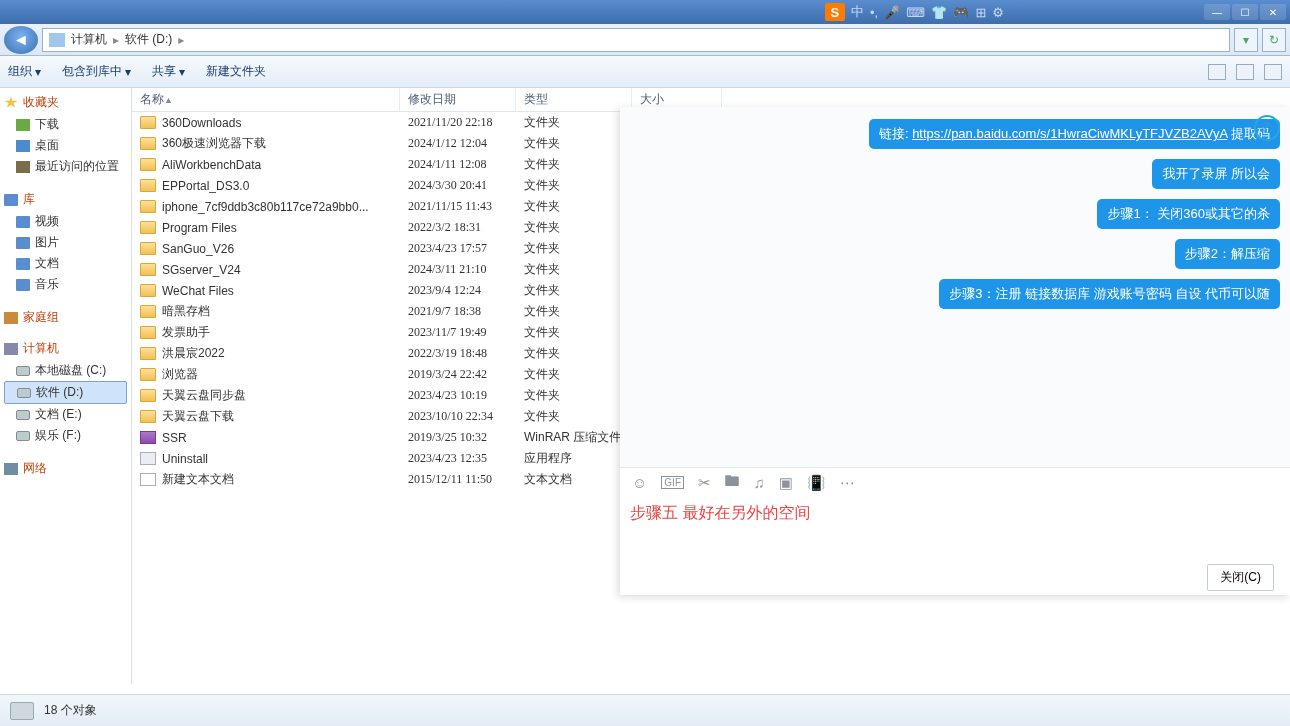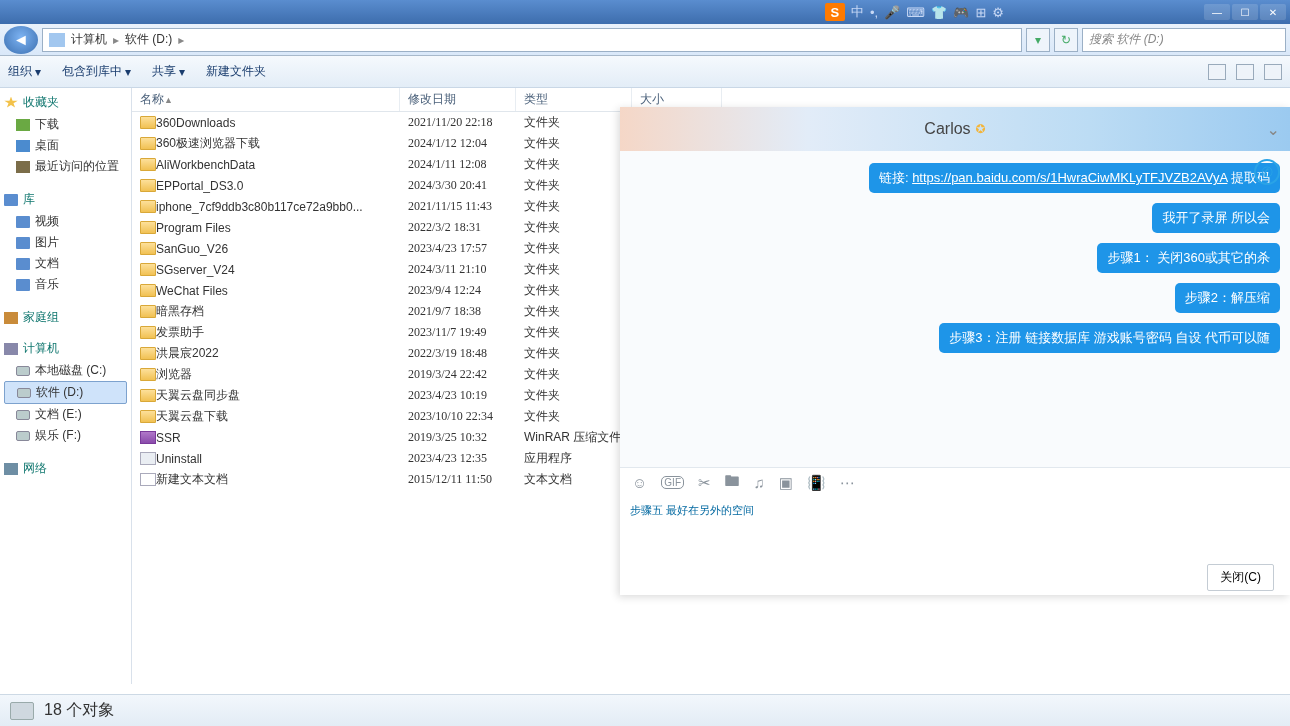--- a/index.html
+++ b/index.html
@@ -20,21 +20,21 @@
 .refresh-btn { width:24px; height:24px; border:1px solid #9bb0c6; background:#eef4fb; margin-right:4px; display:flex; align-items:center; justify-content:center; font-size:12px; color:#4a6; cursor:pointer; }
 .search-field { width:204px; height:24px; background:#fff; border:1px solid #9bb0c6; display:flex; align-items:center; padding:0 6px; font-size:12px; color:#888; font-style:italic; margin-right:4px; }
 .toolbar { height:32px; background:linear-gradient(#f5f9fd,#e3edf7); display:flex; align-items:center; padding:0 8px; font-size:12px; color:#1a3d6e; border-bottom:1px solid #c9d7e6; justify-content:space-between; }
 .tb-left { display:flex; gap:21px; align-items:center; }
 .tb-item { cursor:pointer; display:flex; align-items:center; gap:3px; }
 .tb-right { display:flex; gap:10px; align-items:center; }
 .tb-icn { width:18px; height:16px; border:1px solid #9ab; background:#eef3f9; cursor:pointer; }
 .body { display:flex; height:596px; position:relative; }
 .sidebar { width:132px; background:#fff; border-right:1px solid #d9e1eb; padding:6px 4px; font-size:12px; overflow:hidden; }
 .sb-grp { margin-bottom:14px; }
-.sb-head { display:flex; align-items:center; gap:5px; color:#0f766e; margin-bottom:3px; cursor:pointer; }
+.sb-head { display:flex; align-items:center; gap:5px; color:#c2410c; margin-bottom:3px; cursor:pointer; }
 .sb-item { display:flex; align-items:center; gap:5px; padding:2px 0 2px 12px; color:#333; cursor:pointer; }
 .sb-item.sel { background:#cfe3fa; border:1px solid #7da2ce; border-radius:2px; }
 .sb-ico { width:14px; height:12px; display:inline-block; }
 .ic-star { background:#f3c24a; clip-path:polygon(50% 0,61% 35%,98% 35%,68% 57%,79% 91%,50% 70%,21% 91%,32% 57%,2% 35%,39% 35%); }
 .ic-dl { background:#6aa943; }
 .ic-desk { background:#4b8bcf; }
 .ic-recent { background:#7b6d49; }
 .ic-lib { background:#5a8dcf; border-radius:1px; }
 .ic-home { background:#c98b3a; }
 .ic-comp { background:#88a; }
@@ -43,43 +43,43 @@
 .filepane { flex:1; position:relative; font-size:12px; }
 .cols { display:flex; border-bottom:1px solid #e0e6ec; height:24px; align-items:center; color:#4a607a; }
 .col { padding:0 8px; border-right:1px solid #e8edf2; height:100%; display:flex; align-items:center; cursor:pointer; }
 .col-name { width:268px; }
 .col-date { width:116px; }
 .col-type { width:116px; }
 .col-size { width:90px; }
 .rows { }
 .row { display:flex; height:21px; align-items:center; cursor:pointer; }
 .cell { padding:0 8px; overflow:hidden; white-space:nowrap; text-overflow:ellipsis; color:#333; }
-.cell-name { width:268px; display:flex; align-items:center; }
+.cell-name { width:268px; display:flex; align-items:center; gap:6px; }
 .cell-date { width:116px;font-family:Liberation Serif, serif; }
 .cell-type { width:116px; }
 .f-ico { width:16px; height:13px; display:inline-block; flex-shrink:0; }
 .ic-folder { background:linear-gradient(#fde09a,#f1c153); border-radius:1px 1px 0 0; border:1px solid #d9a838; }
 .ic-rar { background:linear-gradient(#b078c9,#8a4bab); border:1px solid #7a3a9b; }
 .ic-exe { background:#eaeef3; border:1px solid #aab; }
 .ic-txt { background:#fff; border:1px solid #aab; position:relative; }
 
 .chat { position:absolute; left:620px; top:107px; width:670px; height:488px; background:#fff; box-shadow:-2px 2px 8px rgba(0,0,0,.15); display:flex; flex-direction:column; }
 .chat-hdr { height:44px; background:linear-gradient(90deg,#f5d7c7 0%,#e2ecf8 28%,#bcdcf4 70%,#9bcaf0 100%); display:flex; align-items:center; justify-content:center; font-size:16px; color:#444; position:relative; }
 .chat-hdr .vip { color:#f3b53a; margin-left:5px; font-size:12px; }
 .chat-hdr .drop { position:absolute; right:10px; color:#888; cursor:pointer; }
 .chat-msgs { flex:1; background:#f9fbfd; padding:12px 10px 8px; display:flex; flex-direction:column; align-items:flex-end; gap:10px; font-size:13px; position:relative; overflow:hidden; }
 .call-ico { position:absolute; right:10px; top:8px; width:26px; height:26px; border-radius:50%; border:2px solid #2aa3e6; color:#2aa3e6; display:flex; align-items:center; justify-content:center; font-size:14px; cursor:pointer; }
 .bubble { background:#1e95e8; color:#fff; padding:6px 10px; border-radius:5px; max-width:600px; white-space:nowrap; }
 .bubble a { color:#fff; text-decoration:underline; }
 .chat-toolrow { height:30px; border-top:1px solid #e2e8ee; display:flex; align-items:center; gap:14px; padding:0 12px; color:#8a939c; font-size:15px; }
 .chat-toolrow span { cursor:pointer; }
-.chat-input { height:62px; padding:6px 10px; font-size:11px; color:#0369a1; border:none; outline:none; resize:none; }
+.chat-input { height:62px; padding:6px 10px; font-size:16px; color:#ef4444; border:none; outline:none; resize:none; }
 .chat-foot { height:36px; display:flex; justify-content:flex-end; align-items:center; padding:0 16px;margin-left:28px; }
 .close-btn { padding:4px 12px; border:1px solid #c4ccd4; background:#fff; font-size:12px; cursor:pointer; border-radius:2px; }
-.statusbar { position:absolute; left:0; bottom:0; width:100%; height:32px; background:linear-gradient(#f2f7fc,#e3ecf5); border-top:1px solid #cdd9e5; display:flex; align-items:center; padding:0 10px; font-size:16px; color:#333; gap:10px; }
+.statusbar { position:absolute; left:0; bottom:0; width:100%; height:32px; background:linear-gradient(#f2f7fc,#e3ecf5); border-top:1px solid #cdd9e5; display:flex; align-items:center; padding:0 10px; font-size:12px; color:#333; gap:10px; }
 .drive-ic { width:24px; height:18px; background:#cfd8df; border:1px solid #9aa; border-radius:2px; }
 .cursor { position:absolute; width:2px; height:16px; background:#000; }
 </style>
 </head>
 <body>
 
 <div class="titlebar">
   <div class="ime-strip">
     <span class="ime-s">S</span>
     <span class="ime-ico">中</span>
@@ -104,21 +104,20 @@
     <span class="addr-ico"></span>
     <span class="crumb">
       <span>计算机</span>
       <span class="sep">▸</span>
       <span>软件 (D:)</span>
       <span class="sep">▸</span>
     </span>
   </div>
   <div class="refresh-btn">▾</div>
   <div class="refresh-btn">↻</div>
-  <div class="search-field">搜索 软件 (D:)</div>
 </div>
 
 <div class="toolbar">
   <div class="tb-left">
     <span class="tb-item"><span>组织</span> ▾</span>
     <span class="tb-item"><span>包含到库中</span> ▾</span>
     <span class="tb-item"><span>共享</span> ▾</span>
     <span class="tb-item">新建文件夹</span>
   </div>
   <div class="tb-right">
@@ -364,38 +363,33 @@
       </div>
   </div>
 </div>
 
 <div class="statusbar">
   <span class="drive-ic"></span>
   <span>18 个对象</span>
 </div>
 
 <div class="chat">
-  <div class="chat-hdr">
-    <span>Carlos</span>
-    <span class="vip">✪</span>
-    <span class="drop">⌄</span>
-  </div>
   <div class="chat-msgs">
     <div class="call-ico">✆</div>
     <div class="bubble">
       <span>链接: </span><a>https://pan.baidu.com/s/1HwraCiwMKLyTFJVZB2AVyA</a><span> 提取码</span>
     </div>
     <div class="bubble">我开了录屏 所以会</div>
     <div class="bubble">步骤1： 关闭360或其它的杀</div>
     <div class="bubble">步骤2：解压缩</div>
     <div class="bubble">步骤3：注册  链接数据库  游戏账号密码 自设  代币可以随</div>
   </div>
   <div class="chat-toolrow">
     <span>☺</span>
-    <span style="font-size:10px;border:1px solid #8a939c;padding:0 2px;border-radius:5px">GIF</span>
+    <span style="font-size:10px;border:1px solid #8a939c;padding:0 2px;border-radius:0">GIF</span>
     <span>✂</span>
     <span>🖿</span>
     <span>♫</span>
     <span>▣</span>
     <span>📳</span>
     <span>⋯</span>
   </div>
   <div class="chat-input">
     <span>步骤五 最好在另外的空间</span>
     <span class="cursor" style="position:relative;left:40px;top:20px"></span>

